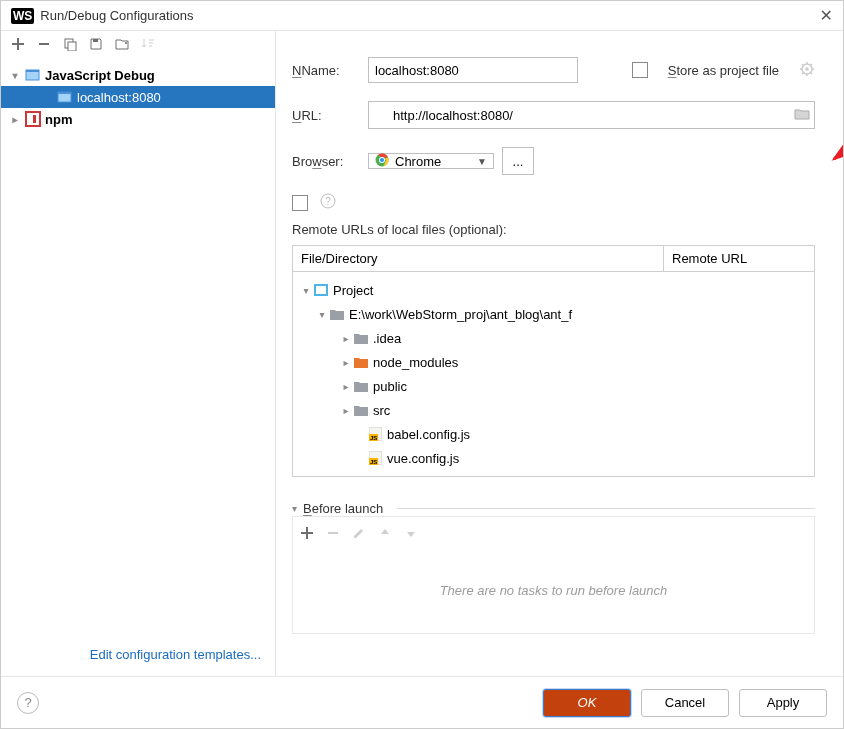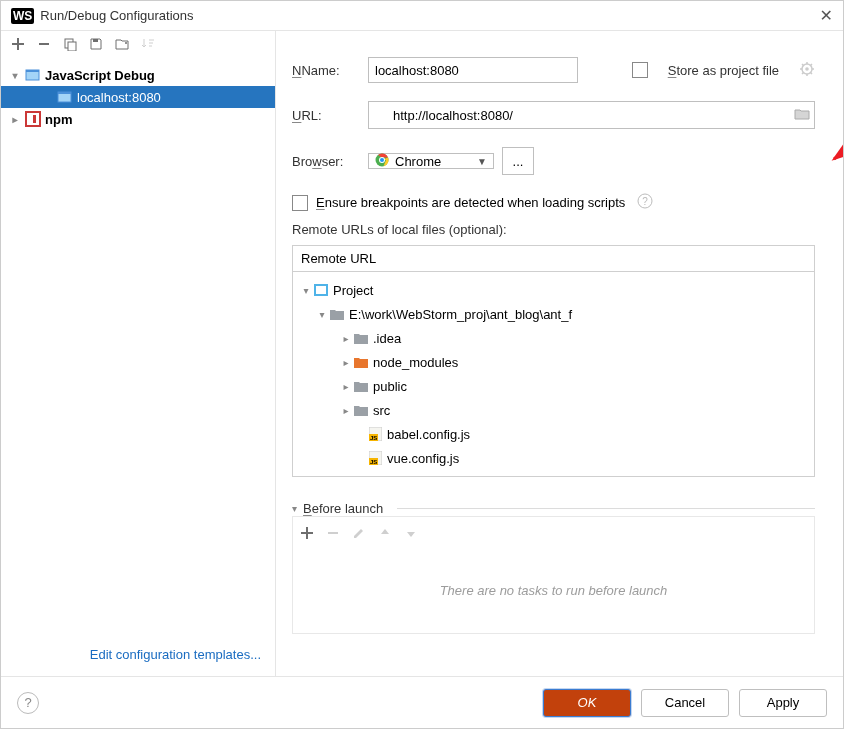--- a/index.html
+++ b/index.html
@@ -206,33 +206,33 @@
             </svg>
         </span>
         <span>Chrome</span>
         <span class="caret">▼</span>
       </div>
       <span class="dots">...</span>
     </div>
 
     <div class="form-row" style="gap:8px; margin-bottom:10px;">
       <span class="checkbox"></span>
-      <span><span class="u">E</span>nsure breakpoints are detected when loading scripts</span>
       <span style="color:#bbb; margin-left:4px;">
         <svg width="16" height="16" viewBox="0 0 16 16">
             <circle cx="8" cy="8" r="7" fill="none" stroke="currentColor"></circle>
             <text x="8" y="11.5" text-anchor="middle" font-size="10" fill="currentColor">?</text>
           </svg>
       </span>
     </div>
 
     <div class="section-label">Remote URLs of local files (optional):</div>
 
     <div class="file-table">
       <div class="header">
+        <div class="col1">File/Directory</div>
         <div class="col2">Remote URL</div>
       </div>
       <div class="file-tree">
         <div class="frow pad1">
           <span class="ft-twisty">▾</span>
           <span class="ft-icon">
               <svg width="14" height="12">
                 <rect width="14" height="12" fill="#4fb3e8"></rect>
                 <rect x="2" y="2" width="10" height="8" fill="#fff"></rect>
               </svg>

